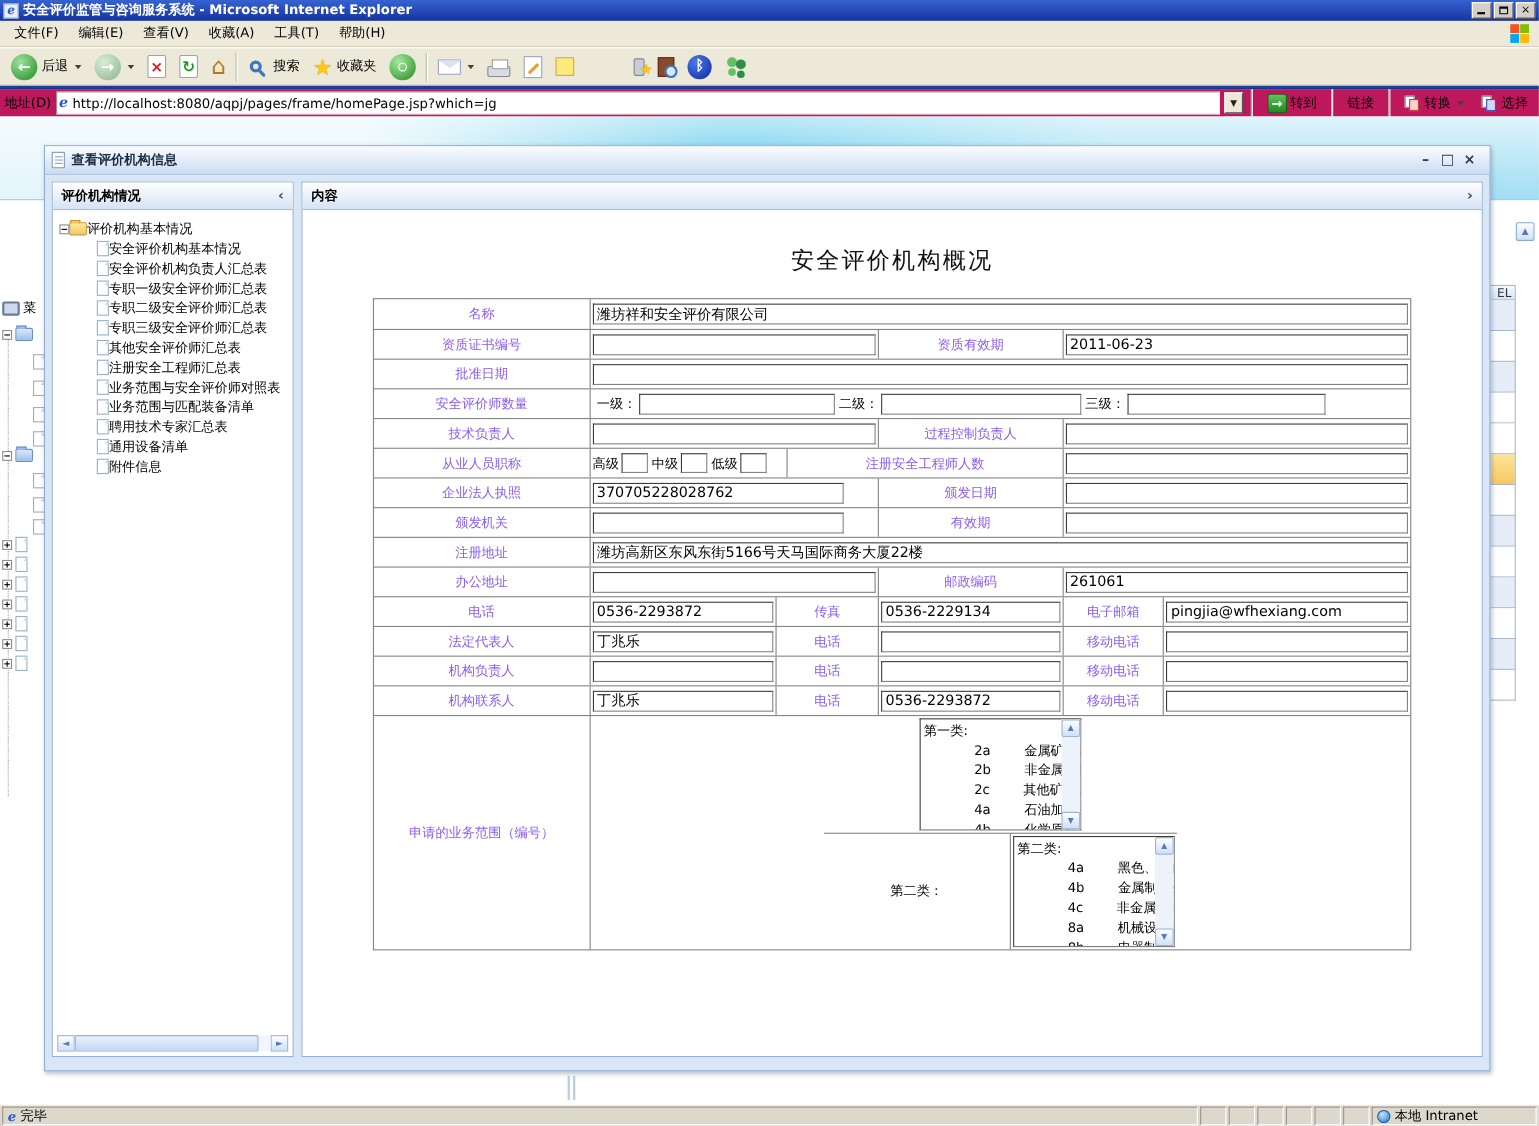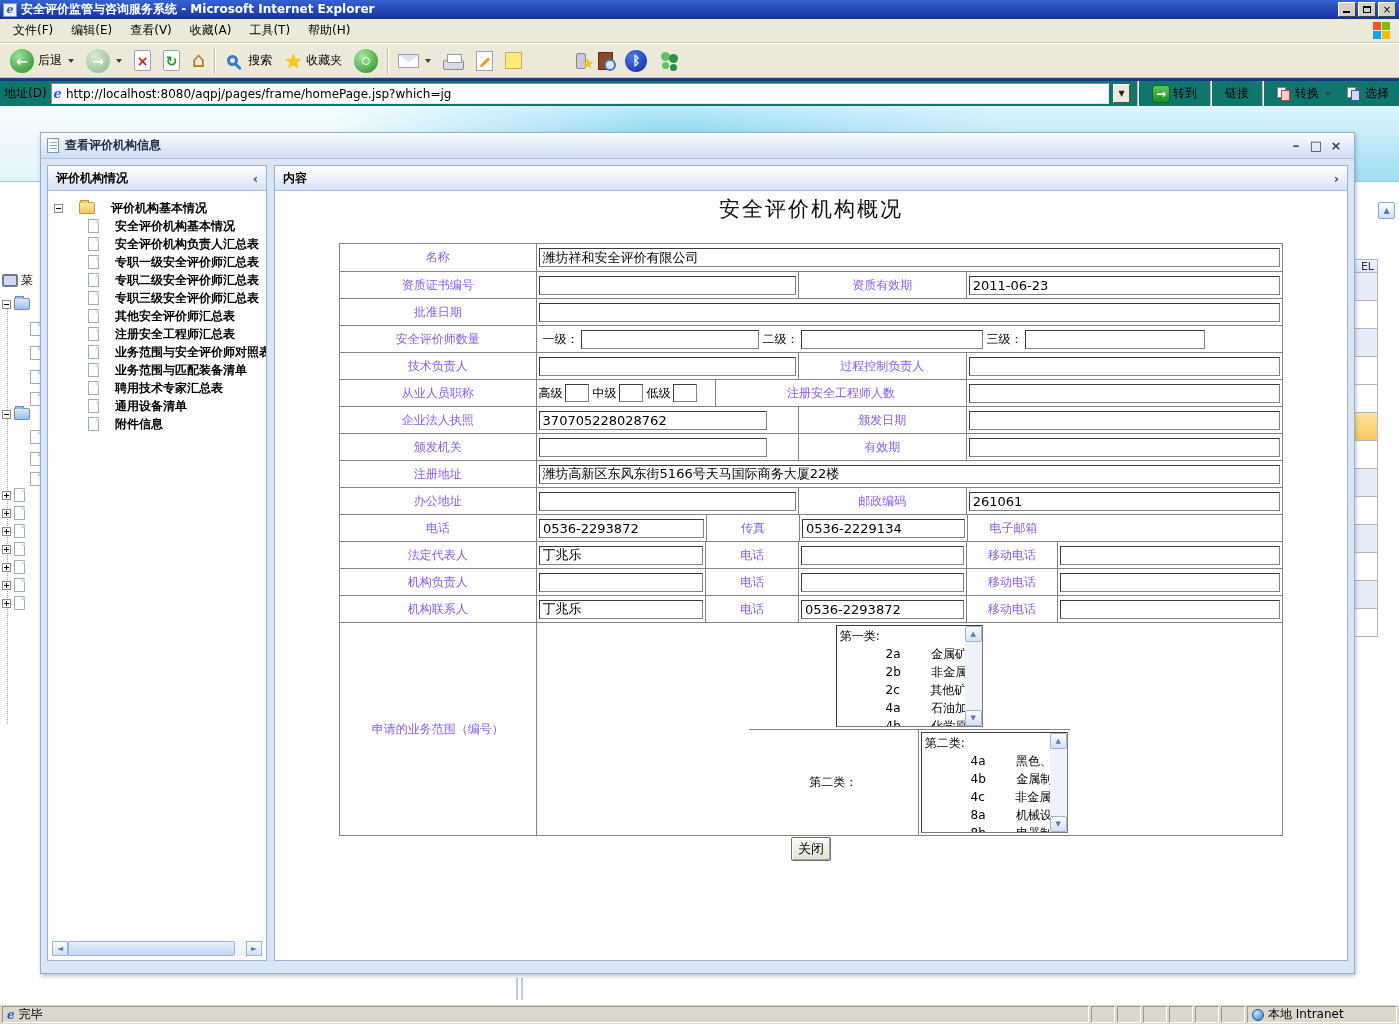--- a/index.html
+++ b/index.html
@@ -47,21 +47,21 @@
   .book { width:15px; height:18px; background:#8a4a2a; border:1px solid #5e2e16; position:relative; }
   .book::before { content:""; position:absolute; right:-4px; bottom:-2px; width:8px; height:8px; border:2px solid #3c78c8; border-radius:50%; background:#dce8f8; }
   .btooth { width:22px; height:22px; border-radius:50%; background:radial-gradient(circle at 35% 30%, #4a78e8, #10289e); color:#fff; display:flex; align-items:center; justify-content:center; font-size:13px; font-weight:bold; }
   .msgr { width:22px; height:20px; position:relative; }
   .msgr i { position:absolute; width:9px; height:9px; border-radius:50%; }
   .msgr i.b1 { background:#64c064; left:2px; top:1px; box-shadow:0 9px 0 -1px #64c064; }
   .msgr i.b2 { background:#2e8e46; left:10px; top:3px; box-shadow:0 9px 0 -1px #2e8e46; }
   .dd-arrow { width:0; height:0; border-left:3px solid transparent; border-right:3px solid transparent; border-top:4px solid #404040; margin-left:2px; }
 
   .navline { height:3px; background:linear-gradient(to bottom,#24439c,#16338c); }
-  .addrbar { height:25px; background:#0f766e; display:flex; align-items:center; padding:0 4px; gap:4px; }
+  .addrbar { height:25px; background:#be185d; display:flex; align-items:center; padding:0 4px; gap:4px; }
   .addr-input { flex:1; height:21px; background:#fff; border:1px solid; border-color:#888 #e8e8e8 #e8e8e8 #888; display:flex; align-items:center; padding:0 2px; gap:4px; }
   .addr-input .e-ico { color:#2a5ad8; font:italic bold 13px "DejaVu Serif",serif; }
   .addr-drop { width:17px; height:19px; background:#ece9d8; border:1px solid; border-color:#fff #555 #555 #fff; display:flex; align-items:center; justify-content:center; font-size:8px; color:#222; }
   .gobtn { display:flex; align-items:center; gap:3px; padding:0 6px; }
   .gobtn .gsq { width:18px; height:18px; background:linear-gradient(#5cc45c,#1e8c1e); border:1px solid #156615; border-radius:3px; color:#fff; display:flex; align-items:center; justify-content:center; font-weight:bold; }
   .mini-ico { width:14px; height:14px; position:relative; }
   .mini-ico i { position:absolute; width:9px; height:11px; border:1px solid #888; background:#fff; }
   .mini-ico i.front { left:4px; top:3px; background:#ffd0d0; border-color:#c04040; }
 
   
@@ -105,29 +105,29 @@
   .dlg-ctl { width:20px; text-align:center; font-weight:bold; color:#2c3c54; font-size:13px; }
   .dlg-body { display:flex; height:808px; padding:6px; gap:7px; }
 
   .panel { background:#fff; border:1px solid #96b2d4; display:flex; flex-direction:column; }
   .sidepanel { width:220px; }
   .mainpanel { flex:1; overflow:hidden; }
   .panelhead { height:25px; flex:0 0 auto; background:linear-gradient(#ffffff,#d5e3f5); border-bottom:1px solid #a8c0dc; display:flex; align-items:center; justify-content:space-between; padding:0 8px; font-weight:bold; color:#000; }
   .panelhead .pg { color:#385078; font-weight:bold; font-size:13px; }
 
   .tree { padding:8px 2px 0 6px; flex:1; position:relative; overflow:hidden; }
-  .trow { height:18px; display:flex; align-items:center; gap:16px; white-space:nowrap;font-weight:bold; }
+  .trow { height:18px; display:flex; align-items:center; gap:0; white-space:nowrap; }
   .trow.child { padding-left:34px; }
   .hscroll { height:16px; margin:0 4px 4px; display:flex; align-items:center; }
   .hs-btn { width:16px; height:15px; background:linear-gradient(#fdfeff,#cfe0f6); border:1px solid #9ab4dc; color:#5878b8; font-size:8px; display:flex; align-items:center; justify-content:center; }
   .hs-track { flex:1; height:15px; background:#f2f6fc; position:relative; }
   .hs-thumb { position:absolute; left:0; top:0; height:15px; width:94%; background:linear-gradient(#e8f0fc,#c4d8f2); border:1px solid #9ab4dc; border-radius:2px; }
 
   
-  .formarea { flex:1; overflow:hidden; padding-top:4px;border-radius:16px; }
+  .formarea { flex:1; overflow:hidden; padding-top:32px;border-radius:16px; }
   .ftitle { width:944px; margin:0 auto 20px; text-align:center; font-family:"DejaVu Serif",serif; font-size:21px; color:#111; letter-spacing:2px; }
   .ftable { width:944px; margin:0 auto; border:1px solid #848484; }
   .frow { display:flex; height:27px; border-top:1px solid #848484; }
   .frow:first-child { border-top:none; }
   .fcell { border-left:1px solid #848484; display:flex; align-items:center; padding:0 2px; overflow:hidden; }
   .fcell:first-child { border-left:none; }
   .fcell.lab { justify-content:center; padding:0 4px; text-align:center; color:#8b5cf6; }
   .w196{width:196px;} .w748{width:748px;} .w263{width:263px;} .w168{width:168px;} .w317{width:317px;}
   .w180{width:180px;} .w251{width:251px;} .w170{width:170px;} .w93{width:93px;} .w92{width:92px;} .w225{width:225px;}
   .tb { height:19px; border:1px solid #848484; border-top-color:#3c3c3c; border-left-color:#3c3c3c; background:#fff; font:13px "DejaVu Sans",sans-serif; padding:0 3px; color:#000; }
@@ -579,20 +579,23 @@
             <div class="frow">
               <div class="fcell lab w196">电话</div>
               <div class="fcell w170">
                   <input class="tb full" value="0536-2293872" style="">
                 </div>
               <div class="fcell lab w93">传真</div>
               <div class="fcell w168">
                   <input class="tb full" value="0536-2229134" style="">
                 </div>
               <div class="fcell lab w92">电子邮箱</div>
+              <div class="fcell w225">
+                  <input class="tb full" value="pingjia@wfhexiang.com" style="">
+                </div>
             </div>
 
             <div class="frow">
               <div class="fcell lab w196">法定代表人</div>
               <div class="fcell w170">
                   <input class="tb full" value="丁兆乐" style="">
                 </div>
               <div class="fcell lab w93">电话</div>
               <div class="fcell w168">
                   <input class="tb full" style="">
@@ -664,23 +667,20 @@
                     <div class="fakescroll">
                       <span class="fs-btn">▲</span>
                       <span class="fs-btn">▼</span>
                     </div>
                   </div>
                 </div>
               </div>
             </div>
           </div>
 
-          <div class="closebar">
-            <button class="closebtn">关闭</button>
-          </div>
         </div>
       </div>
 
     </div>
   </div>
 </div>
 
 <div class="statusbar">
   <span class="sb-pane sb-main">
     <span class="sb-e">e</span>

